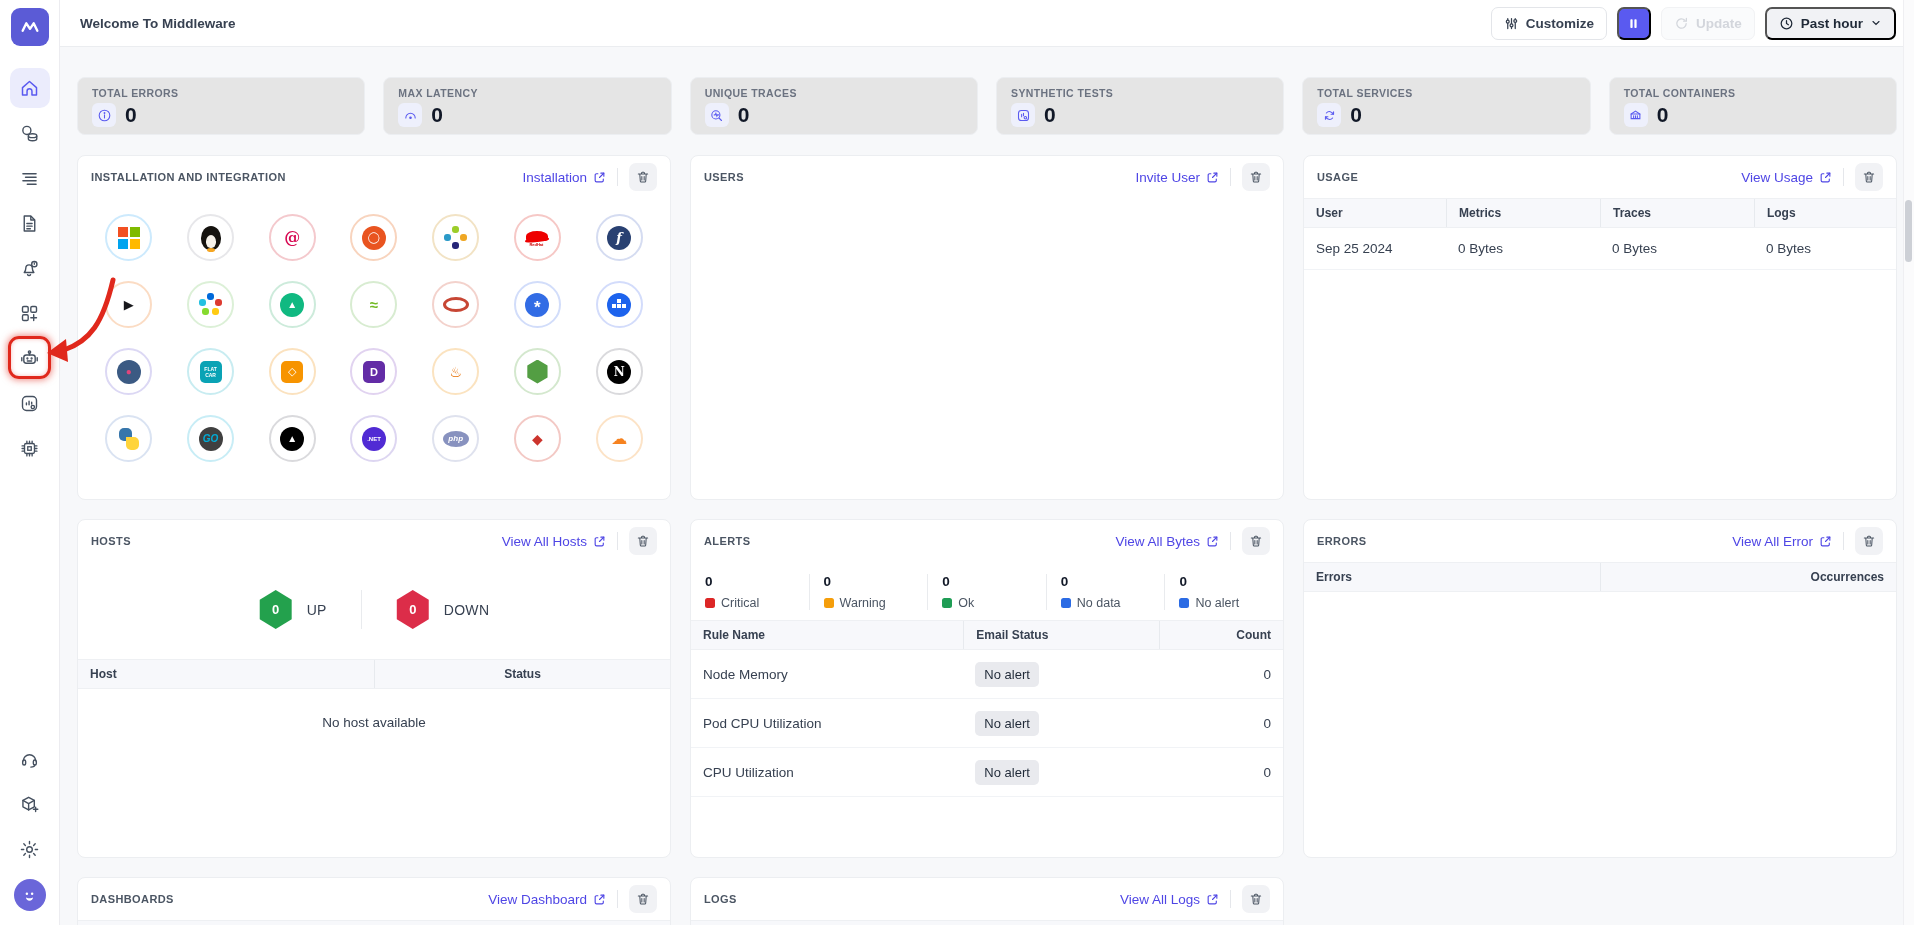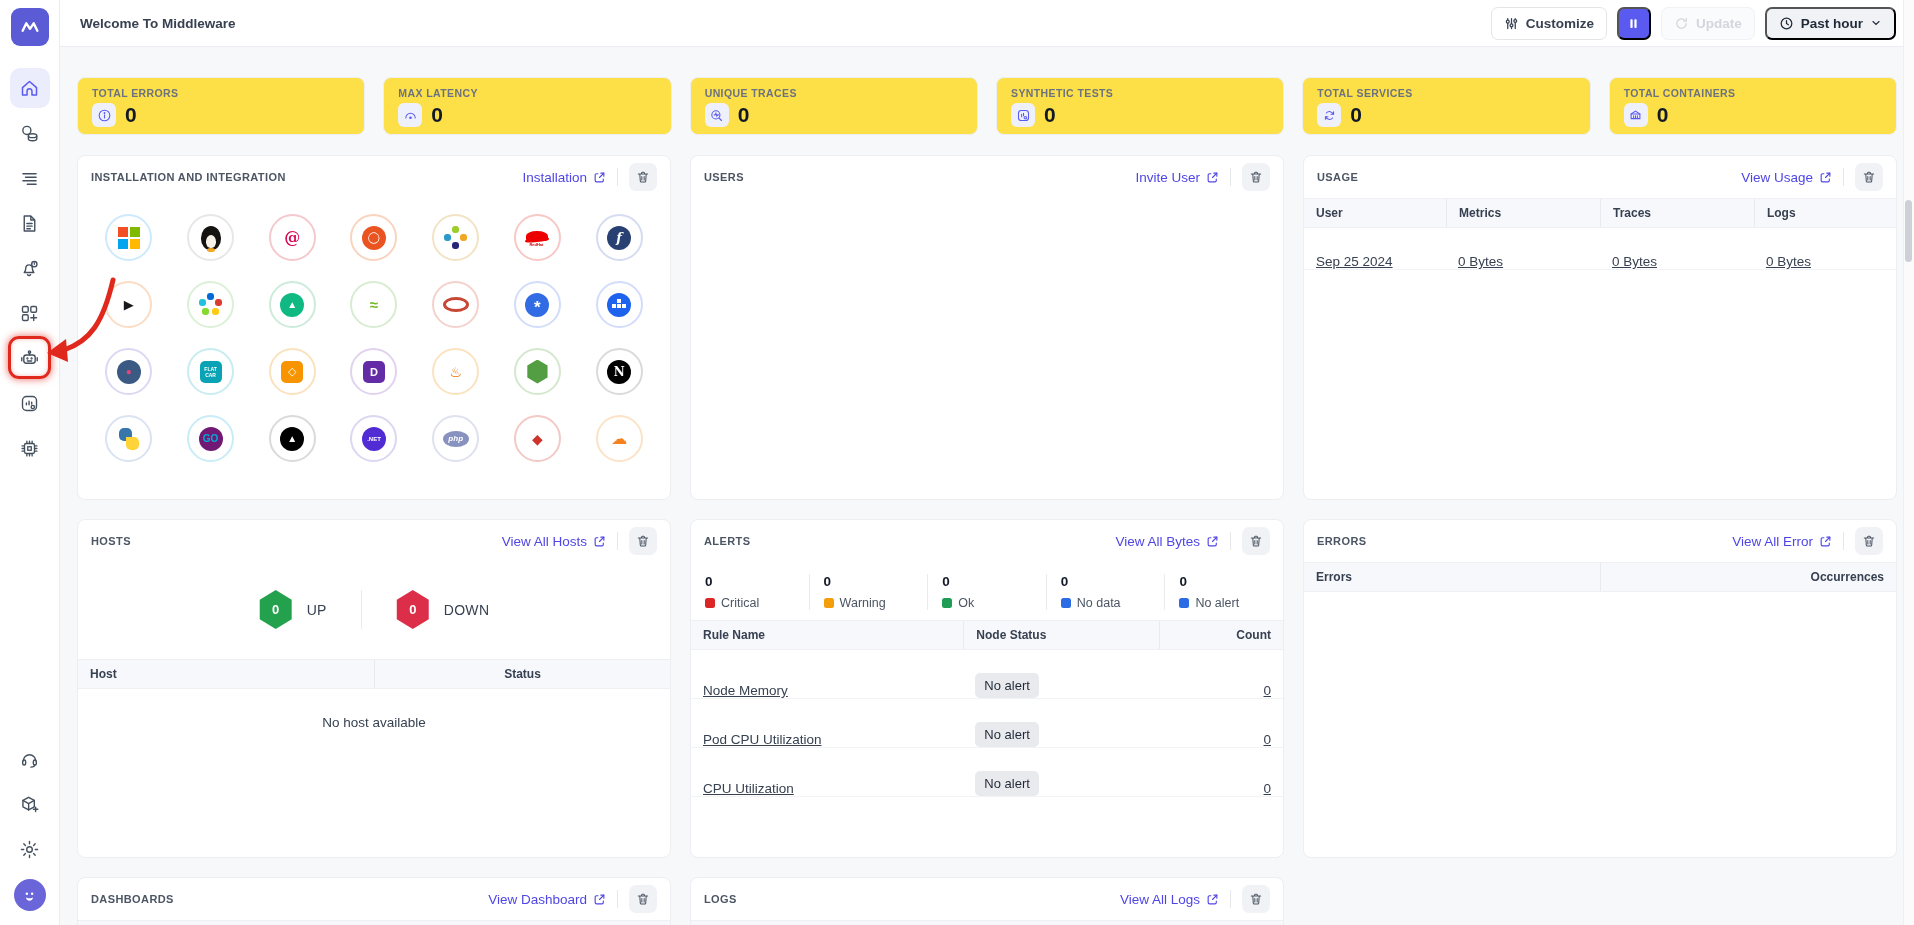--- a/index.html
+++ b/index.html
@@ -28,21 +28,21 @@
   .btn { display:flex; align-items:center; gap:7px; height:33px; padding:0 12px; border-radius:7px; font-size:13.5px; font-weight:600; cursor:pointer; }
   .btn-outline { background:#fff; border:1px solid #e3e5e9; color:#374151; }
   .btn-pause { width:34px; height:33px; padding:0; background:#5a5af0; justify-content:center; }
   .btn-disabled { background:#fafbfc; color:#d3d6dc; border:1px solid #f1f2f4; cursor:default; }
   .btn-ghost { background:#f1f2f5; color:#1f2937; }
   .btn svg { width:15px; height:15px; }
 
   
   .main { position:absolute; left:60px; top:47px; width:1854px; height:878px; padding:30px 17px 0; }
   .stats-row { display:grid; grid-template-columns:repeat(6,1fr); gap:18px; margin-bottom:20px; }
-  .stat-card { background:#fde047; border:1px solid #eceef1; border-radius:8px; height:58px; padding:9px 14px 0; }
+  .stat-card { background:#e5e5e5; border:1px solid #eceef1; border-radius:8px; height:58px; padding:9px 14px 0; }
   .stat-label { font-size:10.5px; font-weight:700; letter-spacing:.4px; color:#6b7280; text-transform:uppercase; }
   .stat-line { display:flex; align-items:center; gap:9px; margin-top:4px; }
   .stat-ic { width:24px; height:24px; border-radius:6px; background:#eef0fc; color:#5a5af0; display:flex; align-items:center; justify-content:center; }
   .stat-ic svg { width:15px; height:15px; }
   .stat-val { font-size:21px; font-weight:700; color:#111827; }
 
   .grid3 { display:grid; grid-template-columns:repeat(3,1fr); gap:19px; margin-bottom:19px; }
   .panel { background:#fff; border:1px solid #eceef1; border-radius:8px; overflow:hidden; }
   .h345 { height:345px; } .h339 { height:339px; } .h120 { height:120px; }
   .panel-head { height:42px; display:flex; align-items:center; padding:0 13px; }
@@ -51,21 +51,21 @@
   .panel-link { display:flex; align-items:center; gap:6px; color:#4f46e5; font-size:13.5px; font-weight:500; cursor:pointer; }
   .panel-link svg { width:13px; height:13px; }
   .v-div { width:1px; height:18px; background:#e5e7eb; margin:0 11px; }
   .trash-btn { width:28px; height:28px; border-radius:7px; background:#f1f2f5; display:flex; align-items:center; justify-content:center; color:#4b5563; cursor:pointer; }
   .trash-btn svg { width:14px; height:14px; }
 
   
   .t-head { display:flex; background:#f7f8fb; border-top:1px solid #eef0f3; border-bottom:1px solid #eef0f3; height:30px; align-items:center; font-size:12px; font-weight:700; color:#374151; }
   .t-head > div { padding:0 12px; }
   .t-head > div + div { border-left:1px solid #e7eaee; height:100%; display:flex; align-items:center; }
-  .t-row { display:flex; align-items:flex-end; height:42px; border-bottom:1px solid #f1f3f6; font-size:13.5px; color:#374151;text-decoration:underline; }
+  .t-row { display:flex; align-items:center; height:42px; border-bottom:1px solid #f1f3f6; font-size:13.5px; color:#374151; }
   .t-row > div { padding:0 12px; }
 
   
   .intg-grid { display:grid; grid-template-columns:repeat(7,1fr); row-gap:20px; padding:16px 10px; justify-items:center; }
   .intg { width:47px; height:47px; border-radius:50%; background:#fff; border:2px solid transparent; display:flex; align-items:center; justify-content:center; cursor:pointer; }
   .lg { width:26px; height:26px; position:relative; display:flex; align-items:center; justify-content:center; }
   .lg .disc { width:24px; height:24px; border-radius:50%; display:flex; align-items:center; justify-content:center; font-weight:700; }
   .lg .rct { width:22px; height:22px; border-radius:5px; display:flex; align-items:center; justify-content:center; font-weight:700; text-align:center; }
   .sq4 { display:grid; grid-template-columns:10px 10px; grid-template-rows:10px 10px; gap:2px; }
   .sq4 span { display:block; }
@@ -543,21 +543,21 @@
           <div class="intg" style="border-color: rgb(218, 227, 242);">
             <div class="lg">
               <div class="pyw">
                 <i></i>
                 <b></b>
               </div>
             </div>
           </div>
           <div class="intg" style="border-color: rgb(200, 237, 246);">
             <div class="lg">
-              <span class="disc" style="background:#701a75;color:#00acd7;font-size:10px;">GO</span>
+              <span class="disc" style="background:#404040;color:#00acd7;font-size:10px;font-style:italic">GO</span>
             </div>
           </div>
           <div class="intg" style="border-color: rgb(218, 218, 221);">
             <div class="lg">
               <span class="disc" style="background:#000;color:#fff;font-size:10px">▲</span>
             </div>
           </div>
           <div class="intg" style="border-color: rgb(221, 214, 241);">
             <div class="lg">
               <span class="disc" style="background:#512bd4;color:#fff;font-size:6px">.NET</span>
@@ -731,21 +731,21 @@
           <div class="al-st">
             <div class="al-count">0</div>
             <div class="al-lab">
               <span class="al-sq" style="background:#2b6be4"></span>
               <span>No alert</span>
             </div>
           </div>
         </div>
       <div class="t-head">
         <div style="width:46%">Rule Name</div>
-        <div style="width:33%">Node Status</div>
+        <div style="width:33%">Email Status</div>
         <div style="flex:1;justify-content:flex-end">Count</div>
       </div>
       <div id="alert-rows">
           <div class="t-row alert-row">
             <div style="width:46%">Node Memory</div>
             <div style="width:33%"><span class="pill">No alert</span></div>
             <div style="flex:1;text-align:right">0</div>
           </div>
           <div class="t-row alert-row">
             <div style="width:46%">Pod CPU Utilization</div>

